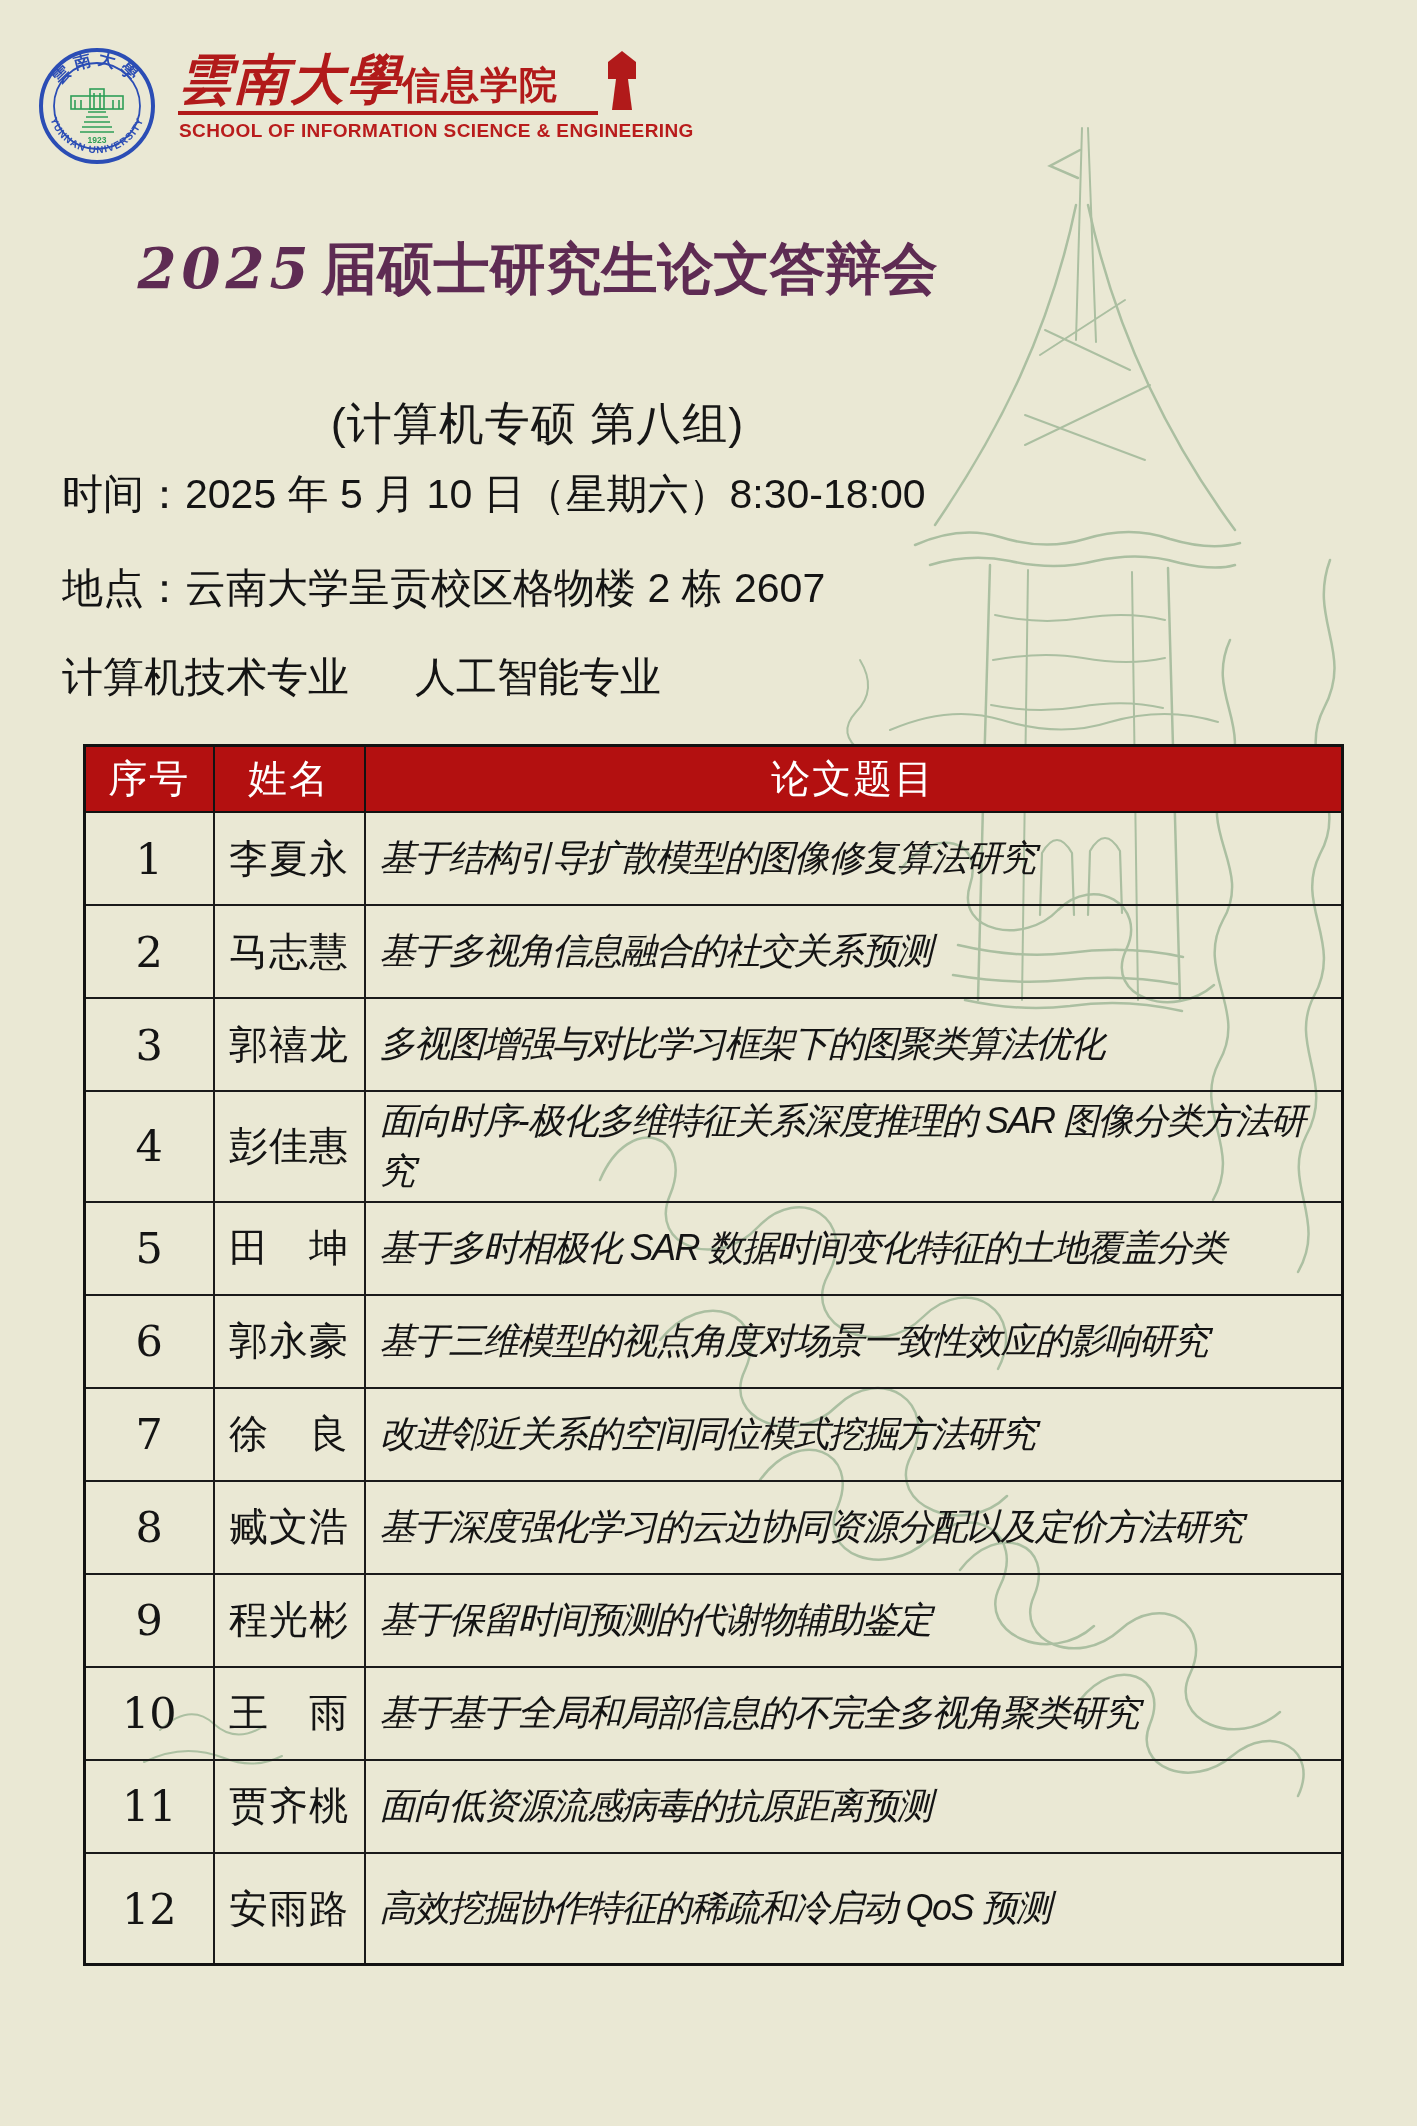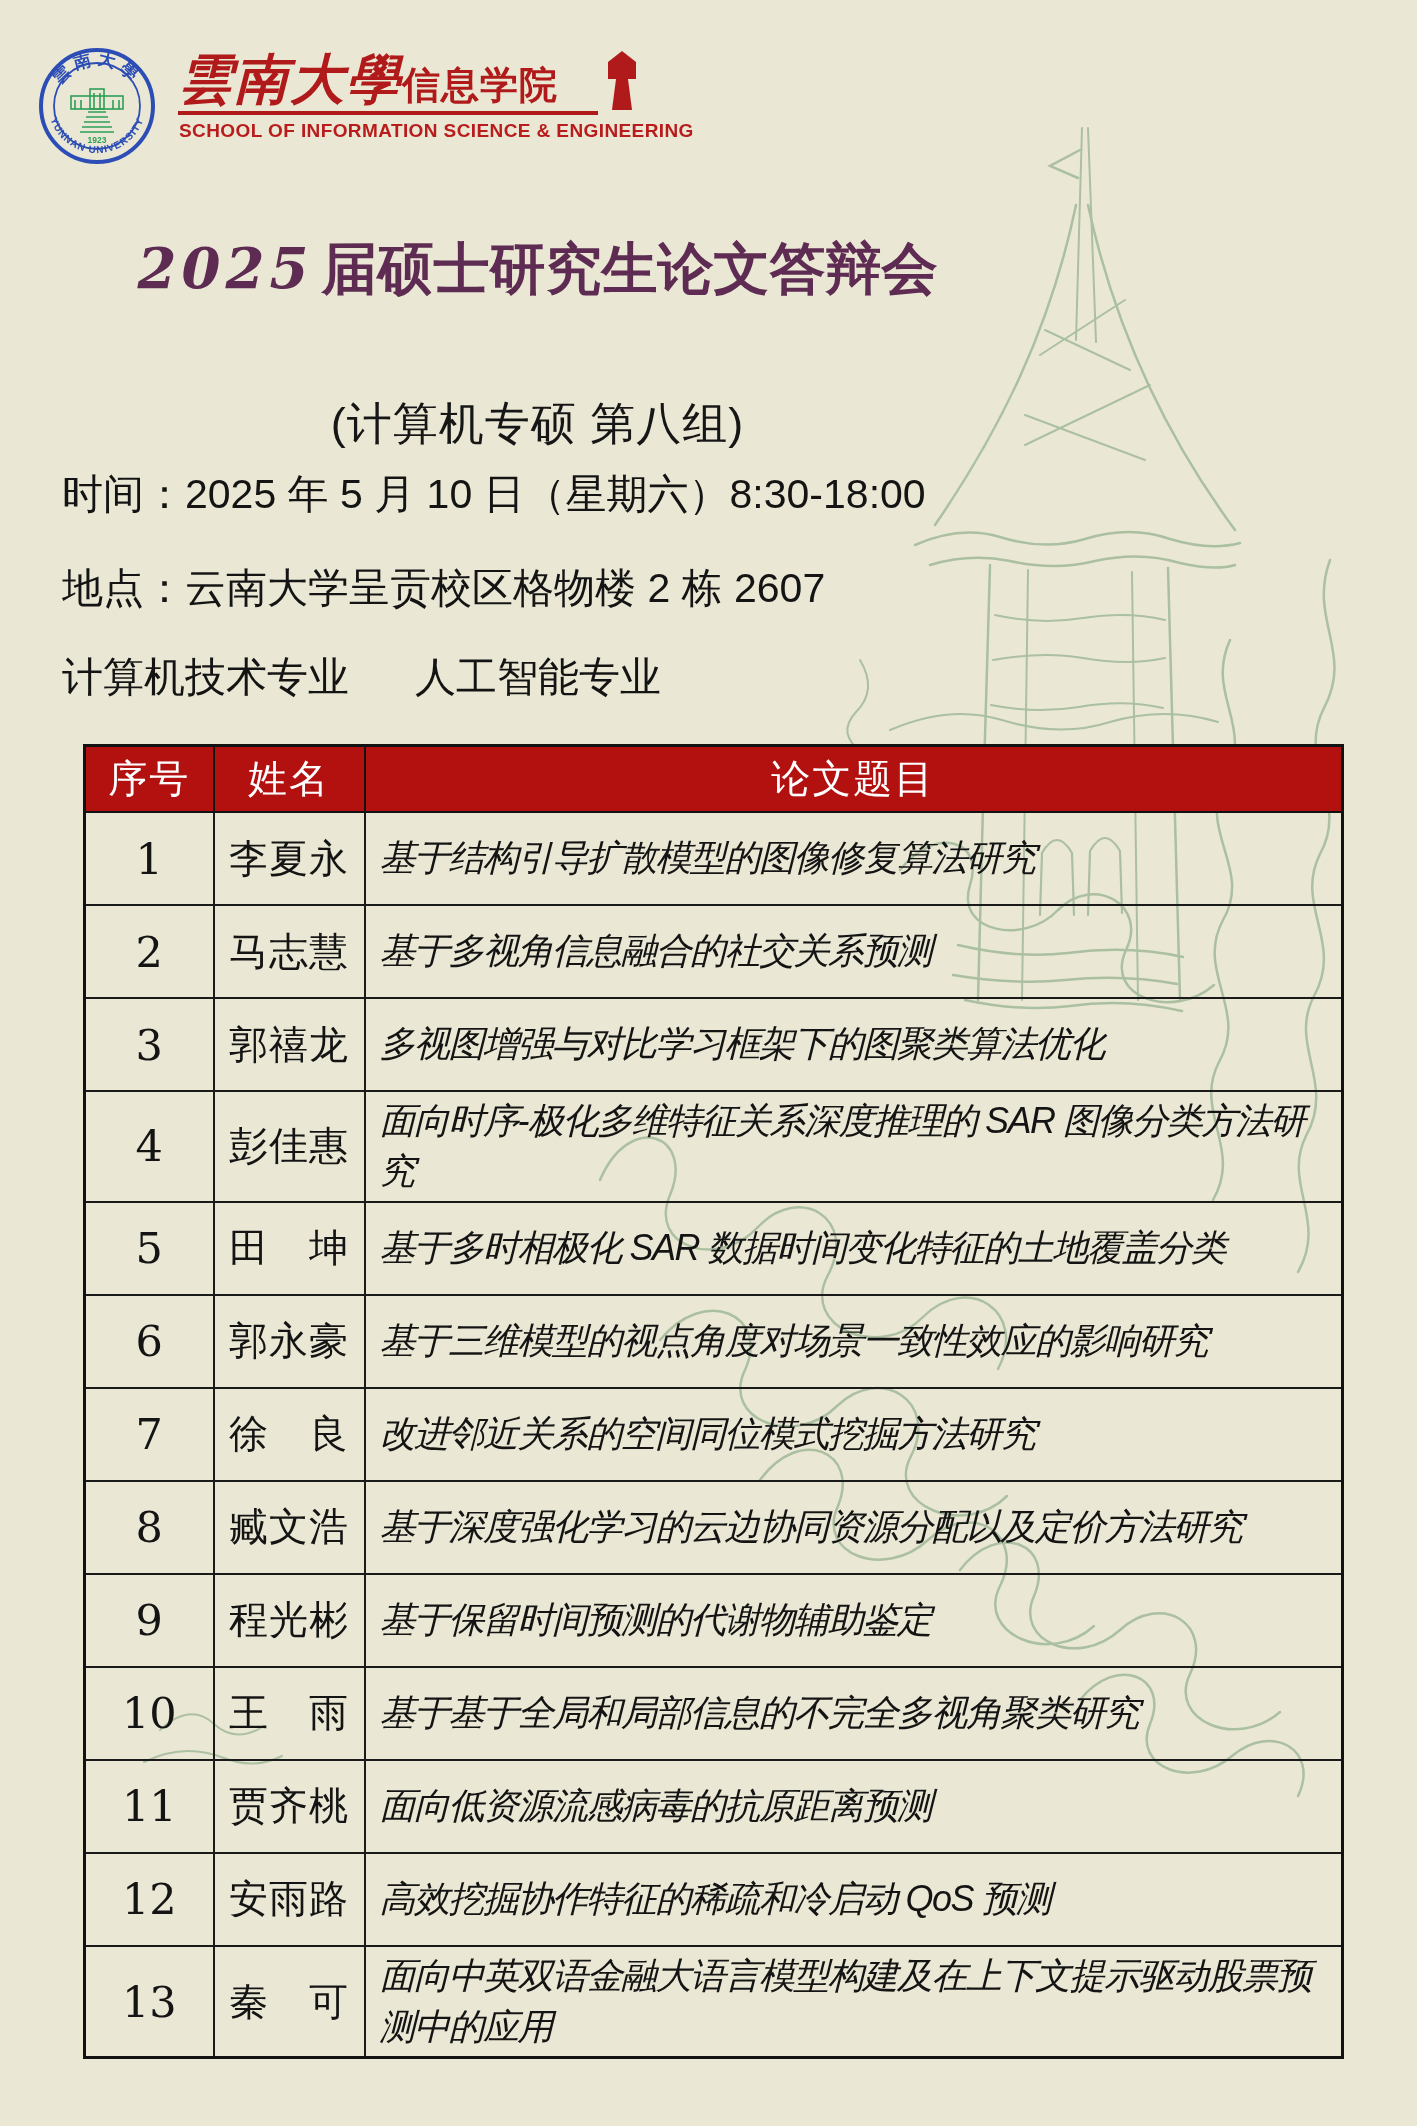--- a/index.html
+++ b/index.html
@@ -238,22 +238,17 @@
         <tr class="data-row">
           <td class="no-cell">11</td>
           <td class="name-cell">贾齐桃</td>
           <td class="title-cell">面向低资源流感病毒的抗原距离预测</td>
         </tr>
         <tr class="data-row">
           <td class="no-cell">12</td>
           <td class="name-cell">安雨路</td>
           <td class="title-cell">高效挖掘协作特征的稀疏和冷启动 QoS 预测</td>
         </tr>
-        <tr class="data-row">
-          <td class="no-cell">13</td>
-          <td class="name-cell">秦　可</td>
-          <td class="title-cell">面向中英双语金融大语言模型构建及在上下文提示驱动股票预测中的应用</td>
-        </tr>
       </tbody>
     </table>
 
   </div>
 </div>
 
 </body></html>

